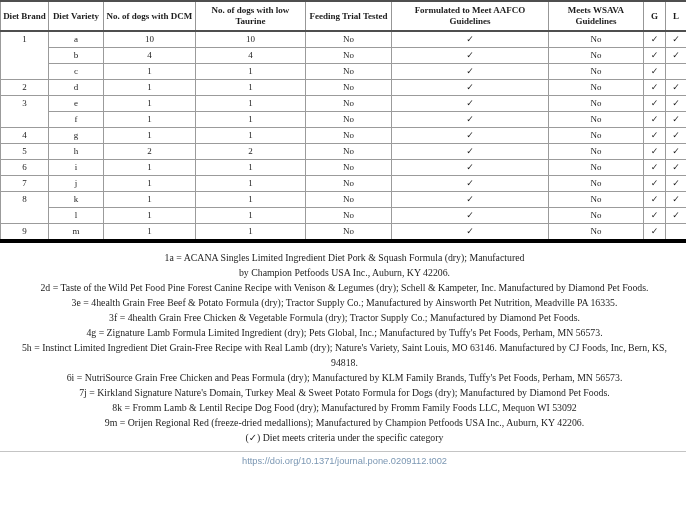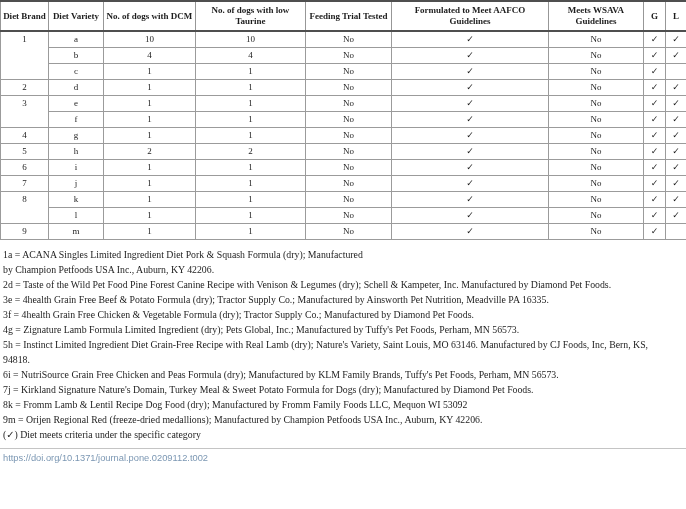--- a/index.html
+++ b/index.html
@@ -42,44 +42,46 @@
   }
   table.diet-table td {
     text-align: center;
     vertical-align: top;
     height: 15px;
     line-height: 15px;
     padding: 0 2px;
     border: 1px solid #9b9b9b;
     font-size: 9px;
   }
-  table.diet-table { border-bottom: 1px solid #000000; }
+  table.diet-table { border-bottom: 4px solid #000000; }
   td.brand { vertical-align: top; }
 
   .footnotes {
     margin: 7px 0 0 3px;
   }
   .fn-line {
     font-size: 9.8px;
     line-height: 15px;
     white-space: nowrap;
+    text-align: center;
   }
   .divider {
     border-top: 1px solid #c4c4c4;
     margin: 6px 0 0 0;
     width: 686px;
   }
   .doi {
     display: block;
     margin: 4px 0 0 3px;
     font-family: "Liberation Sans", "DejaVu Sans", sans-serif;
     font-size: 9.3px;
     color: #7b97b3;
     text-decoration: none;
     cursor: pointer;
+    text-align: center;
   }
 </style>
 </head>
 <body>
 
 <div class="page">
   <table class="diet-table">
     <colgroup>
       <col class="c-brand">
         <col class="c-variety">

